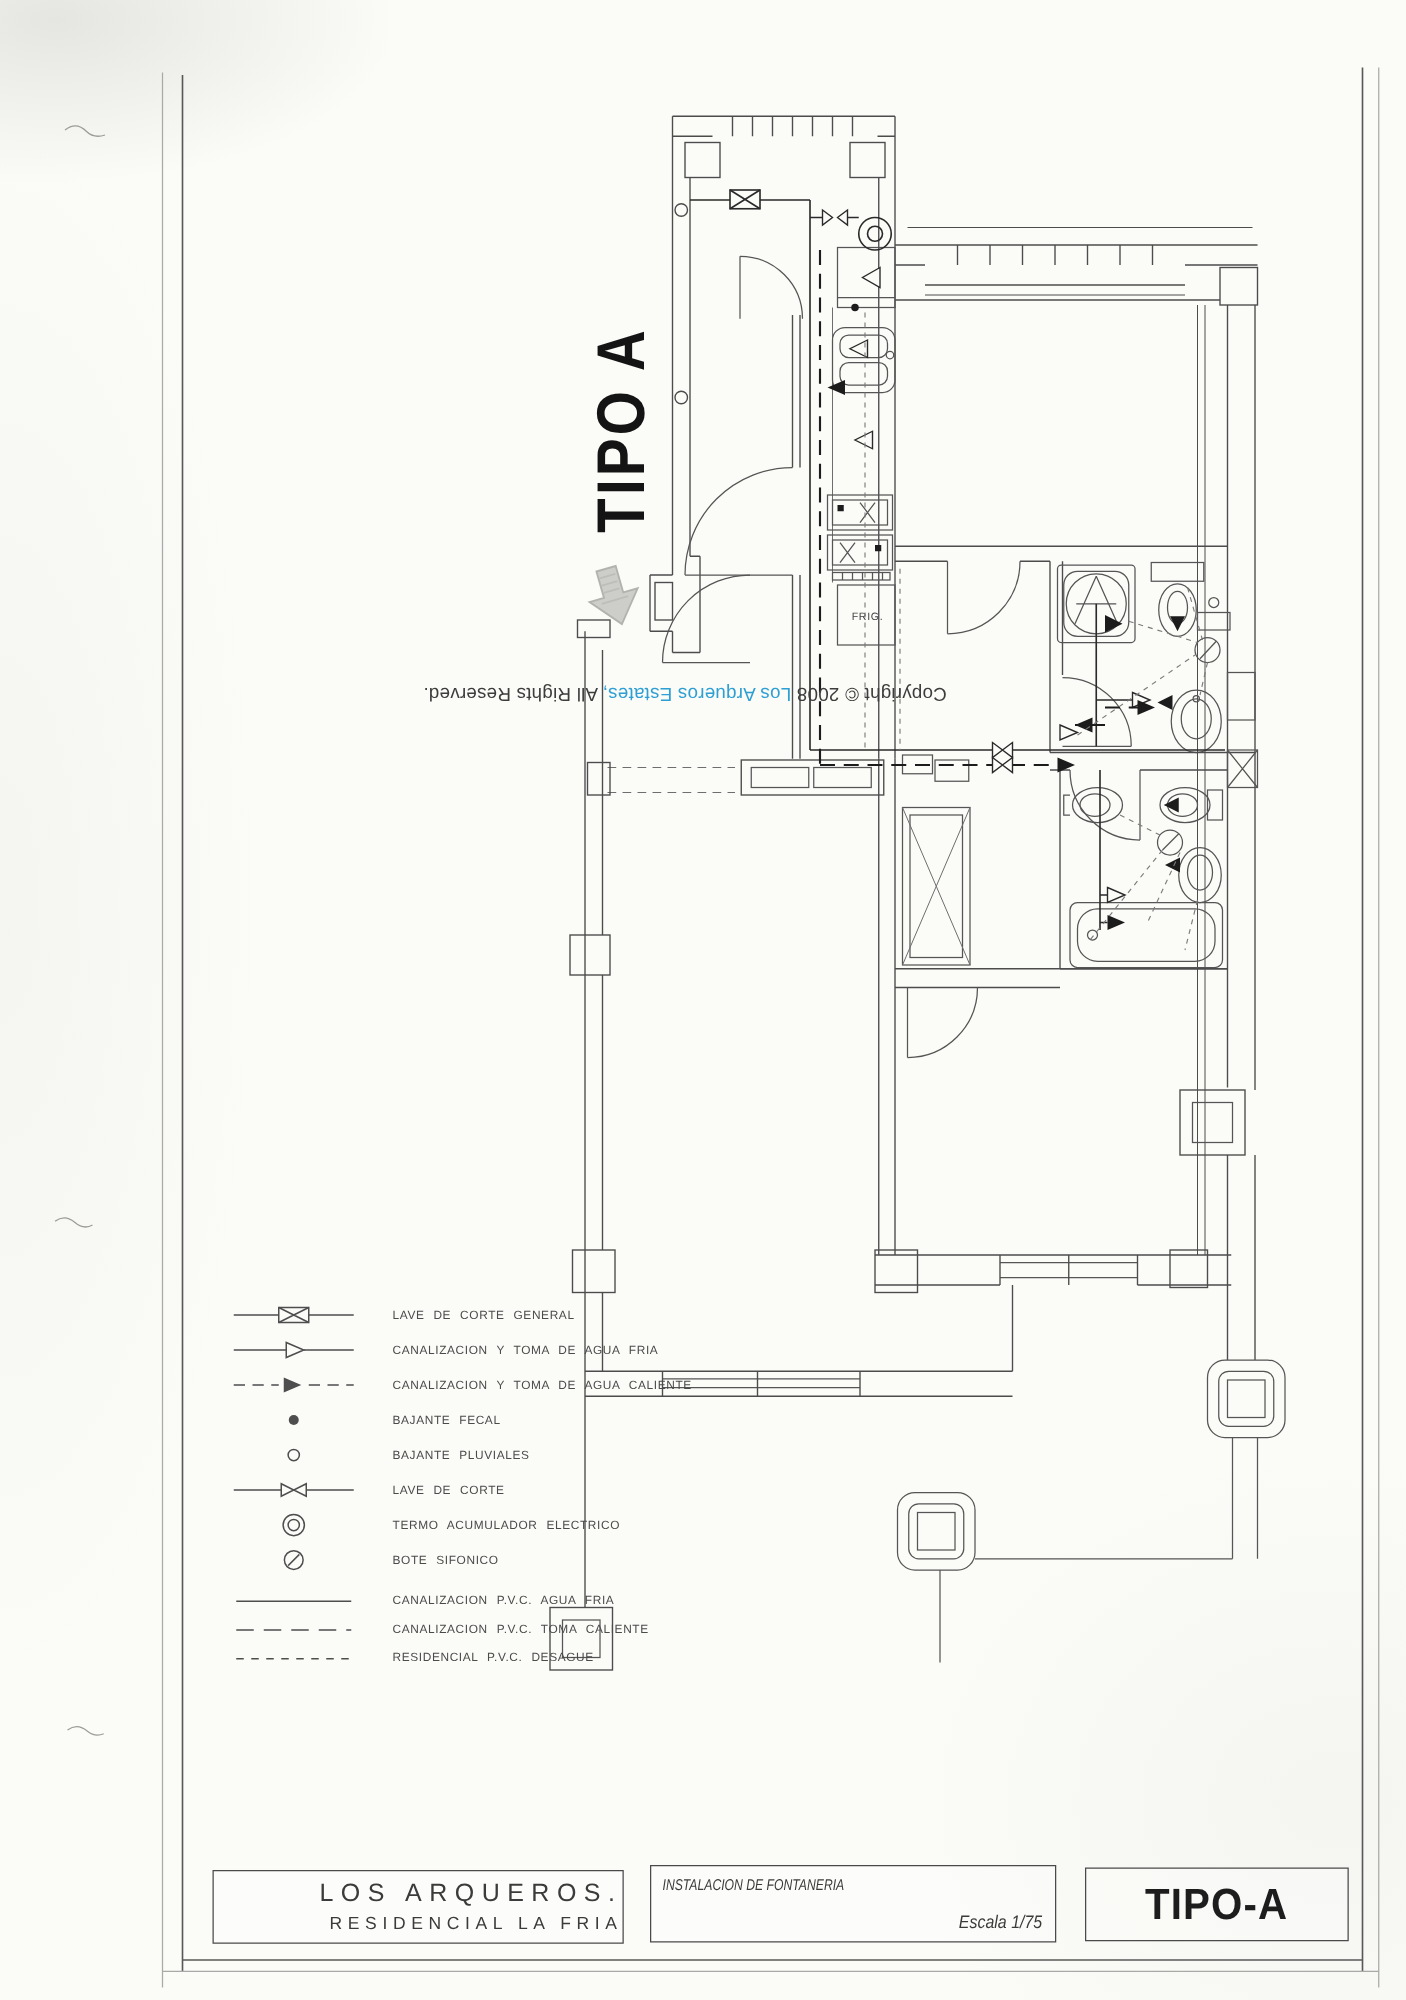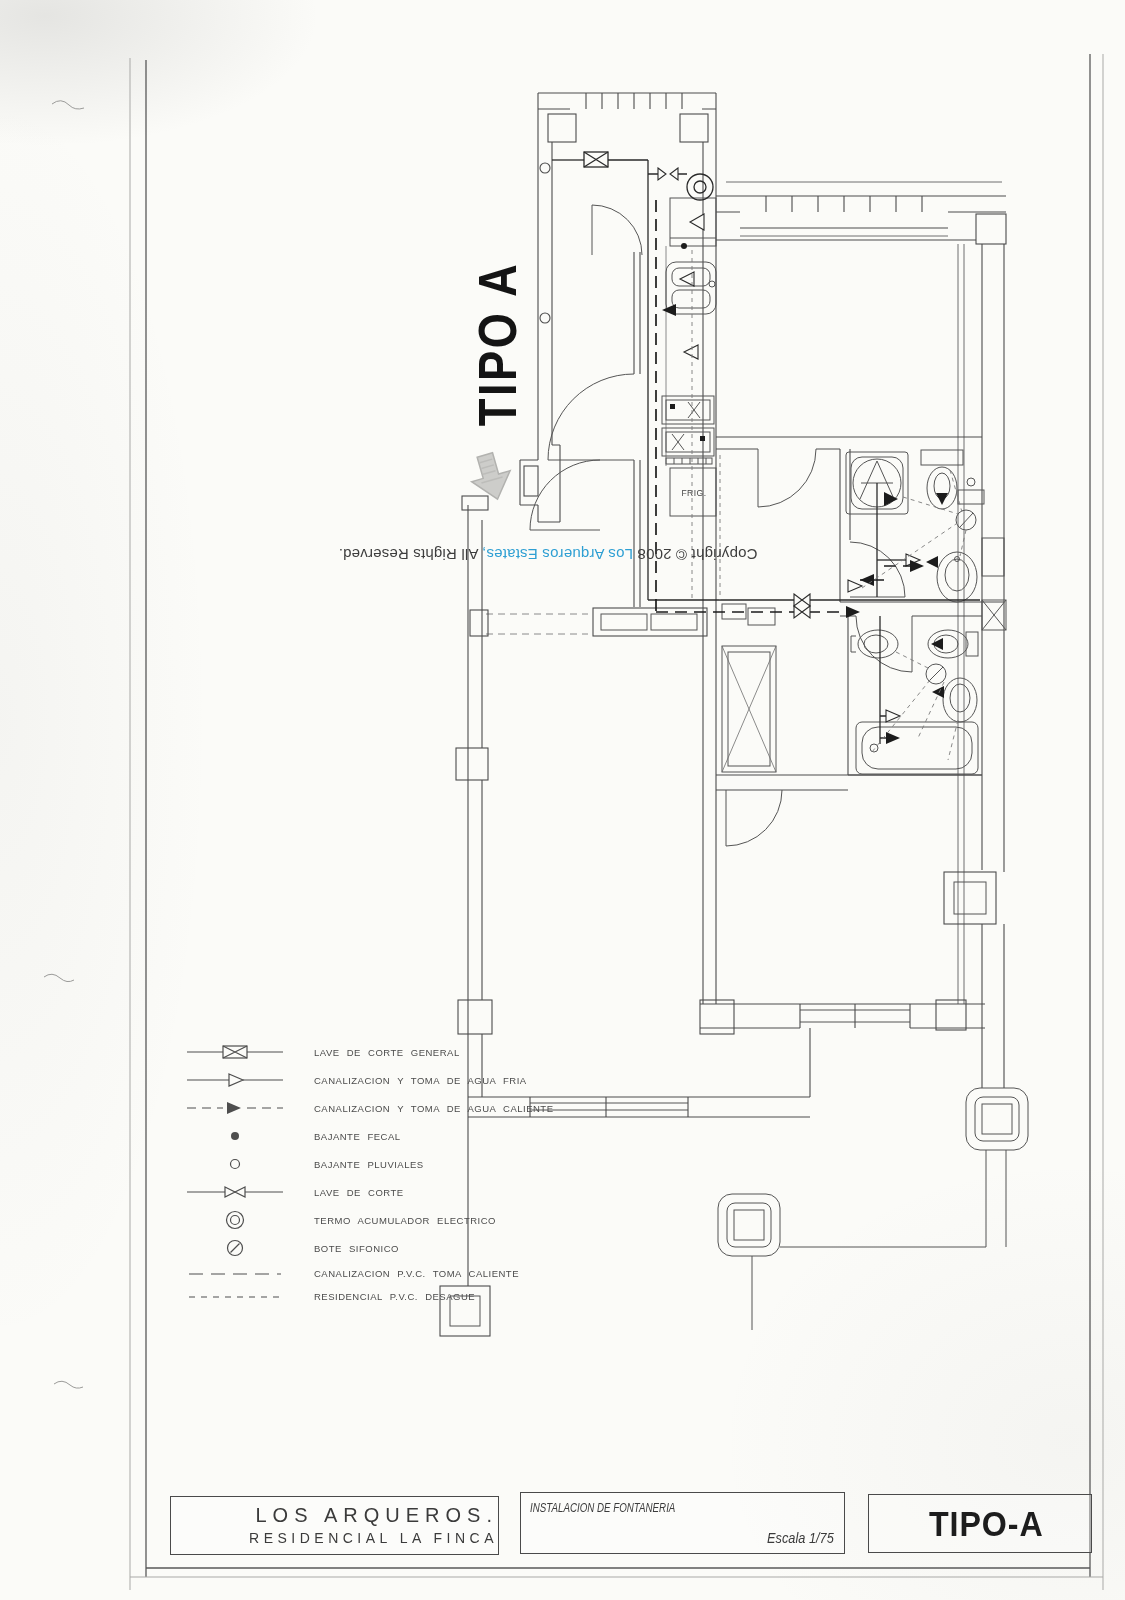--- a/index.html
+++ b/index.html
@@ -44,21 +44,21 @@
   .lsym .f{fill:#4e4e4e;stroke:none;}
   .llab{margin-left:13px;font-size:9.5px;letter-spacing:.5px;word-spacing:4px;color:#4b4b4b;white-space:nowrap;padding-left:16px;}
 
   .tb{position:absolute;border:1.6px solid #4a4a4a;color:#3b3b3b;background:rgba(255,255,255,.25);}
   .tb1{left:170px;top:1496px;width:327px;height:57px;text-align:right;}
   .tb1 .l1{margin-top:7px;font-size:20px;letter-spacing:6px;}
   .tb1 .l2{margin-top:3px;font-size:14px;letter-spacing:4.5px;}
   .tb2{left:520px;top:1492px;width:323px;height:60px;font-style:italic;}
   .tb2 .dt{position:absolute;left:9px;top:8px;font-size:12.5px;transform:scaleX(.78);transform-origin:left top;white-space:nowrap;}
   .tb2 .sc{position:absolute;right:10px;bottom:7px;font-size:14.5px;transform:scaleX(.88);transform-origin:right bottom;}
-  .tb3{left:868px;top:1494px;width:209px;height:57px;display:flex;align-items:center;justify-content:center;padding-left:13px;}
+  .tb3{left:868px;top:1494px;width:209px;height:57px;display:flex;align-items:center;justify-content:center;}
   .tb3 .tp{font-size:35px;font-weight:800;letter-spacing:1px;color:#1d1d1d;transform:scaleX(.92);}
 </style>
 </head>
 <body>
 
 <div class="page">
 
   <svg class="plan" width="1125" height="1600" viewBox="0 0 1125 1600">
 
     <g>
@@ -369,37 +369,43 @@
       </svg>
       <span class="llab">TERMO ACUMULADOR ELECTRICO</span>
     </div>
     <div class="lrow">
       <svg class="lsym" viewBox="0 0 100 20">
         <circle class="s" cx="50" cy="10" r="7.5"></circle>
           <path class="s" d="M45.5,14.5 L54.5,5.5" stroke-width="2"></path>
       </svg>
       <span class="llab">BOTE SIFONICO</span>
     </div>
+    <div class="lrow tight gap">
+      <svg class="lsym" viewBox="0 0 100 20">
+        <path class="s" d="M4,10 H96" stroke-width="1.5"></path>
+      </svg>
+      <span class="llab">CANALIZACION P.V.C. AGUA FRIA</span>
+    </div>
     <div class="lrow tight">
       <svg class="lsym" viewBox="0 0 100 20">
         <path class="s" d="M4,10 H96" stroke-width="1.7" stroke-dasharray="14 8"></path>
       </svg>
       <span class="llab">CANALIZACION P.V.C. TOMA CALIENTE</span>
     </div>
     <div class="lrow tight">
       <svg class="lsym" viewBox="0 0 100 20">
         <path class="s" d="M4,10 H96" stroke-width="1" stroke-dasharray="6 6" stroke="#777"></path>
       </svg>
       <span class="llab">RESIDENCIAL P.V.C. DESAGUE</span>
     </div>
   </div>
 
   <div class="tb tb1">
     <div class="l1">LOS ARQUEROS.</div>
-    <div class="l2">RESIDENCIAL LA FINCA</div>
+    <div class="l2">RESIDENCIAL LA FRIA</div>
   </div>
   <div class="tb tb2">
     <div class="dt">INSTALACION DE FONTANERIA</div>
     <div class="sc">Escala 1/75</div>
   </div>
   <div class="tb tb3">
     <div class="tp">TIPO-A</div>
   </div>
 
 </div>

